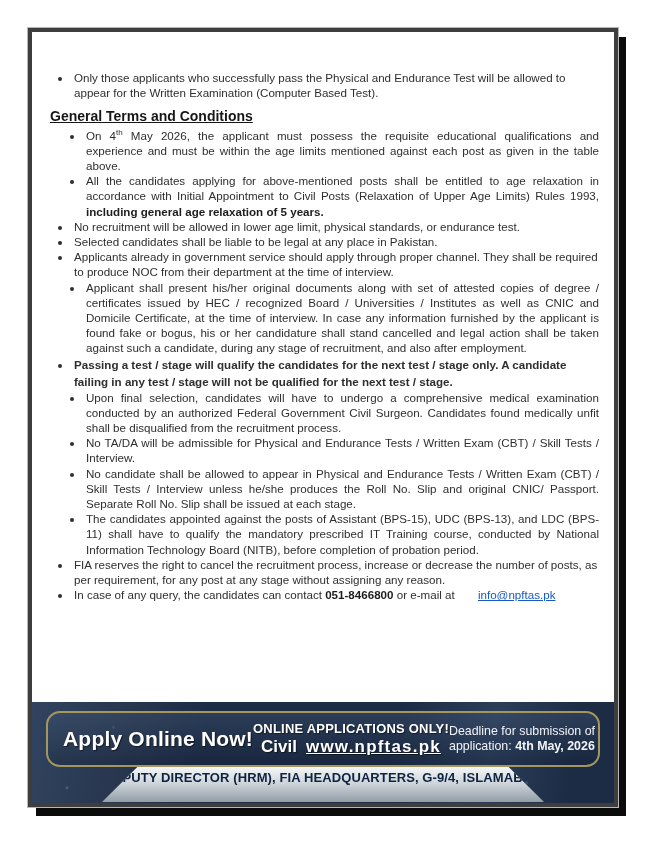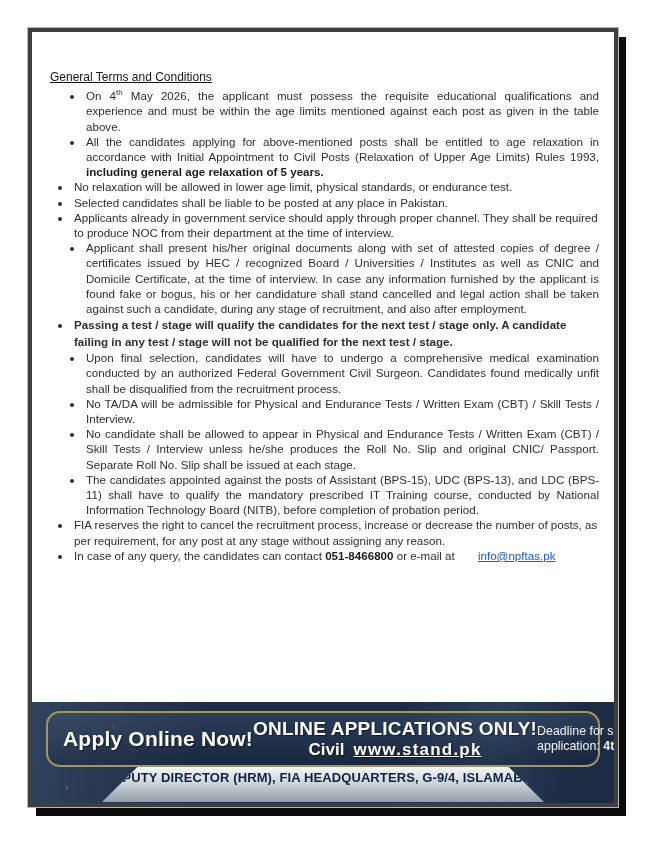--- a/index.html
+++ b/index.html
@@ -21,22 +21,22 @@
   }
   ul.bullets{margin:0;padding-left:22px;list-style:disc;}
   ul.bullets li{padding-left:2px;}
   ul.bullets li.justify{text-align:justify;margin-left:12px;}
   ul.bullets li.wide{line-height:17px;font-weight:bold;}
   ul.intro{margin-bottom:9px;}
   .b{font-weight:bold;color:#1d1d1d;}
   sup{font-size:8px;line-height:0;}
   .link{color:#1659c7;text-decoration:underline;font-weight:normal;cursor:pointer;margin-left:20px;}
   .section-heading{
-    font-weight:normal;text-decoration:underline;color:#161616;
-    font-size:12px;margin:0 0 3px 0;
+    font-weight:bold;text-decoration:underline;color:#161616;
+    font-size:14px;margin:0 0 3px 0;
   }
   
   .banner{
     position:absolute;left:0;right:0;bottom:0;height:101px;
     background:#1d2c45;overflow:hidden;
   }
   .banner::before{
     content:'';position:absolute;inset:0;
     background:
       radial-gradient(circle at 6% 85%, rgba(190,215,255,.20) 1px, transparent 2px),
@@ -51,21 +51,21 @@
     box-sizing:border-box;border:2px solid #a4965e;border-radius:14px;
     background:linear-gradient(180deg, rgba(70,92,122,.35), rgba(10,22,44,.25));
     display:flex;align-items:center;
   }
   .apply-label{
     flex:none;padding-left:15px;color:#ffffff;font-weight:bold;
     font-size:21px;letter-spacing:.2px;white-space:nowrap;
     text-shadow:1px 1px 1px rgba(0,0,0,.55);
   }
   .center-block{flex:1;text-align:center;color:#ffffff;line-height:1.22;}
-  .online-line{font-size:19px;font-weight:bold;letter-spacing:.2px;white-space:nowrap;
+  .online-line{font-size:13px;font-weight:bold;letter-spacing:.2px;white-space:nowrap;
     text-shadow:1px 1px 1px rgba(0,0,0,.5);}
   .visit-line{font-size:17px;font-weight:bold;white-space:nowrap;
     text-shadow:1px 1px 1px rgba(0,0,0,.5);}
   .visit-url{text-decoration:underline;margin-left:9px;letter-spacing:1.2px;cursor:pointer;}
   .deadline-block{
     flex:none;width:170px;padding-right:10px;color:#f2f4f8;
     font-size:12.4px;line-height:15px;text-align:left;
   }
   .deadline-date{font-weight:bold;}
   .silver-band{
@@ -76,49 +76,52 @@
   }
   .band-line1{font-size:13px;font-weight:bold;letter-spacing:.1px;white-space:nowrap;}
   .band-line2{font-size:11px;font-weight:bold;}
 </style>
 </head>
 <body>
 
 <div class="doc-frame">
 
   <div class="content">
+    <ul class="bullets intro">
+        <li><span>Only those applicants who successfully pass the Physical and Endurance Test will be allowed to appear for the Written Examination (Computer Based Test).</span></li>
+      </ul>
 
     <div class="section-heading">General Terms and Conditions</div>
 
     <ul class="bullets">
         <li class="justify"><span>On 4</span><sup>th</sup><span> May 2026, the applicant must possess the requisite educational qualifications and experience and must be within the age limits mentioned against each post as given in the table above.</span></li>
         <li class="justify"><span>All the candidates applying for above-mentioned posts shall be entitled to age relaxation in accordance with Initial Appointment to Civil Posts (Relaxation of Upper Age Limits) Rules 1993, </span><span class="b">including general age relaxation of 5 years.</span></li>
-        <li><span>No relaxation will be allowed in lower age limit, physical standards, or endurance test.</span></li>
-        <li><span>Selected candidates shall be liable to be posted at any place in Pakistan.</span></li>
+        <li><span>No recruitment will be allowed in lower age limit, physical standards, or endurance test.</span></li>
+        <li><span>Selected candidates shall be liable to be legal at any place in Pakistan.</span></li>
         <li><span>Applicants already in government service should apply through proper channel. They shall be required to produce NOC from their department at the time of interview.</span></li>
         <li class="justify"><span>Applicant shall present his/her original documents along with set of attested copies of degree / certificates issued by HEC / recognized Board / Universities / Institutes as well as CNIC and Domicile Certificate, at the time of interview. In case any information furnished by the applicant is found fake or bogus, his or her candidature shall stand cancelled and legal action shall be taken against such a candidate, during any stage of recruitment, and also after employment.</span></li>
         <li class="wide"><span>Passing a test / stage will qualify the candidates for the next test / stage only. A candidate failing in any test / stage will not be qualified for the next test / stage.</span></li>
         <li class="justify"><span>Upon final selection, candidates will have to undergo a comprehensive medical examination conducted by an authorized Federal Government Civil Surgeon. Candidates found medically unfit shall be disqualified from the recruitment process.</span></li>
         <li class="justify"><span>No TA/DA will be admissible for Physical and Endurance Tests / Written Exam (CBT) / Skill Tests / Interview.</span></li>
         <li class="justify"><span>No candidate shall be allowed to appear in Physical and Endurance Tests / Written Exam (CBT) / Skill Tests / Interview unless he/she produces the Roll No. Slip and original CNIC/ Passport. Separate Roll No. Slip shall be issued at each stage.</span></li>
         <li class="justify"><span>The candidates appointed against the posts of Assistant (BPS-15), UDC (BPS-13), and LDC (BPS-11) shall have to qualify the mandatory prescribed IT Training course, conducted by National Information Technology Board (NITB), before completion of probation period.</span></li>
         <li><span>FIA reserves the right to cancel the recruitment process, increase or decrease the number of posts, as per requirement, for any post at any stage without assigning any reason.</span></li>
         <li><span>In case of any query, the candidates can contact </span><span class="b">051-8466800</span><span> or e-mail at </span><span class="link">info@npftas.pk</span></li>
       </ul>
   </div>
 
   <div class="banner">
 
     <div class="gold-box">
       <div class="apply-label">Apply Online Now!</div>
 
       <div class="center-block">
         <div class="online-line">ONLINE APPLICATIONS ONLY!</div>
         <div class="visit-line">
-          <span>Civil</span><span class="visit-url">www.stand.pk</span>
+          <span>Civil</span><span class="visit-url">www.npftas.pk</span>
         </div>
       </div>
 
       <div class="deadline-block">
         <span>Deadline for submission of</span>
         <span>application: </span><span class="deadline-date">4th May, 2026</span>
       </div>
     </div>
 
     <div class="silver-band">

